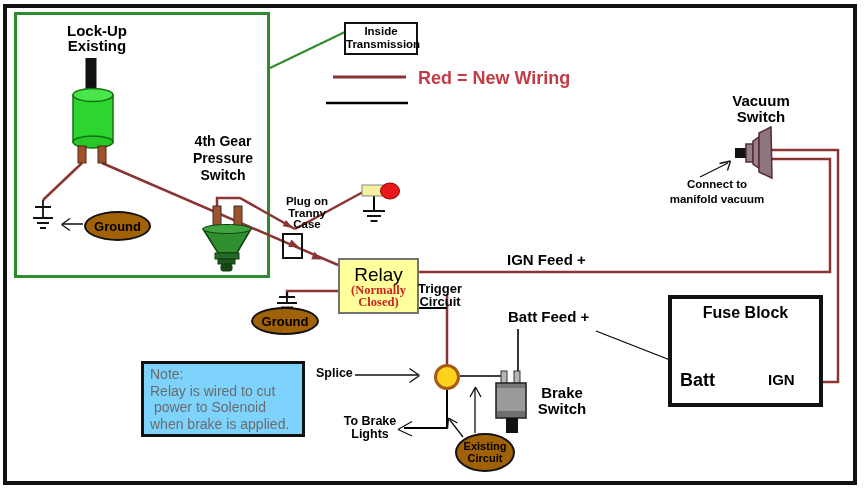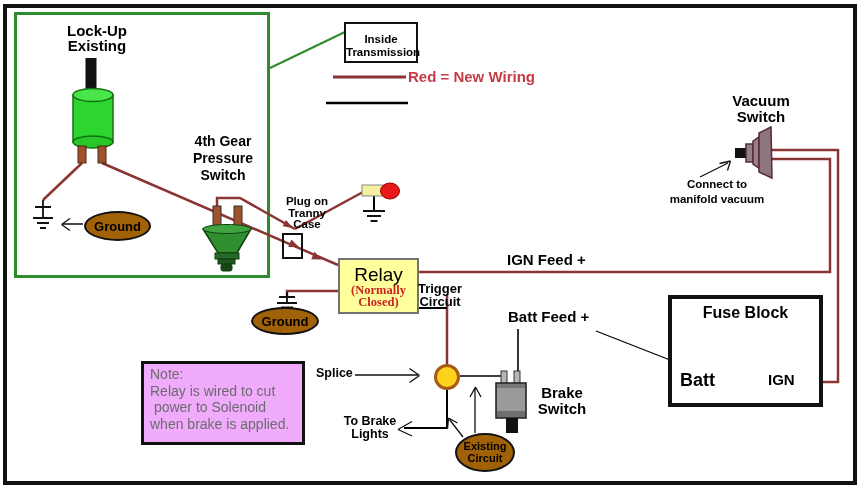--- a/index.html
+++ b/index.html
@@ -11,22 +11,22 @@
   .boxed{position:absolute;border:2px solid #111;background:#fff;z-index:3;}
   .ellipse{position:absolute;border:2px solid #111;border-radius:50%;background:#a16207;
            display:flex;align-items:center;justify-content:center;text-align:center;
            font-weight:bold;z-index:3;white-space:pre-line;}
   svg{position:absolute;left:0;top:0;z-index:2;}
   #relay-box{position:absolute;left:338px;top:258px;width:77px;height:52px;background:var(--c-relay-fill);
              border:2px solid #737373;z-index:3;display:flex;flex-direction:column;align-items:center;justify-content:center;}
   #relay-title{font-size:19px;line-height:19px;font-weight:normal;color:#000;}
   #relay-sub{font-size:12.5px;line-height:12px;font-weight:bold;color:var(--c-relay-subtext);text-align:center;white-space:pre-line;font-family:Liberation Serif, serif;}
   #fuse-block{position:absolute;left:668px;top:295px;width:147px;height:104px;border:4px solid #111;background:#fff;z-index:3;}
-  #note-box{position:absolute;left:141px;top:361px;width:152px;height:64px;border:3px solid #111;background:#f0abfc;z-index:3;
-            color:var(--c-note-text);font-size:14px;line-height:16.5px;padding:2px 0 12px 6px;white-space:pre-wrap;font-weight:normal;}
+  #note-box{position:absolute;left:141px;top:361px;width:152px;height:64px;border:3px solid #111;background:#7dd3fc;z-index:3;
+            color:var(--c-note-text);font-size:14px;line-height:16.5px;padding:2px 0 4px 6px;white-space:pre-wrap;font-weight:normal;}
   .thin-border{border-width:2px;}
 </style>
 </head>
 <body>
 
 <div id="stage">
   <div id="frame"></div>
 
   <div class="boxed" style="left:14px;top:12px;width:250px;height:260px;border:3px solid var(--c-transmission-box);background:transparent;z-index:1;"></div>
 
@@ -121,24 +121,24 @@
       <rect x="735" y="148" width="11" height="10" fill="#111"></rect>
       <rect x="746" y="144" width="7" height="18" style="fill:var(--c-vacuum-body)" stroke="#5a2a33" stroke-width="1.5"></rect>
       <polygon points="753,141 759,137 759,168 753,164" style="fill:var(--c-vacuum-body)" stroke="#5a2a33" stroke-width="1.5"></polygon>
       <polygon points="759,133 771,127 772,178 759,172" fill="#8d767f" stroke="#5a2a33" stroke-width="1.5"></polygon>
     </g>
   </svg>
 
   <div class="lbl center" style="left:38px;top:24px;width:118px;font-size:15px;line-height:14.5px;">Lock-Up
 Existing</div>
 
-  <div class="boxed center thin-border" style="left:344px;top:22px;width:70px;height:28px;font-weight:bold;font-size:11.5px;line-height:13px;padding-top:9px;white-space:pre-line;">Inside
+  <div class="boxed center thin-border" style="left:344px;top:22px;width:70px;height:28px;font-weight:bold;font-size:11.5px;line-height:13px;padding-top:1px;white-space:pre-line;">Inside
 Transmission</div>
 
-  <div class="lbl" style="left:408px;top:68px;font-size:15px;color:var(--c-legend-red-text);">Red = New Wiring</div>
+  <div class="lbl" style="left:418px;top:68px;font-size:18px;color:var(--c-legend-red-text);">Red = New Wiring</div>
 
   <div class="lbl center" style="left:166px;top:133px;width:114px;font-size:14px;line-height:17px;">4th Gear
 Pressure
 Switch</div>
 
   <div class="ellipse" style="left:84px;top:211px;width:63px;height:26px;font-size:13px;">Ground</div>
 
   <div class="lbl center" style="left:281px;top:196px;width:52px;font-size:11.5px;line-height:11.5px;">Plug on
 Tranny
 Case</div>

